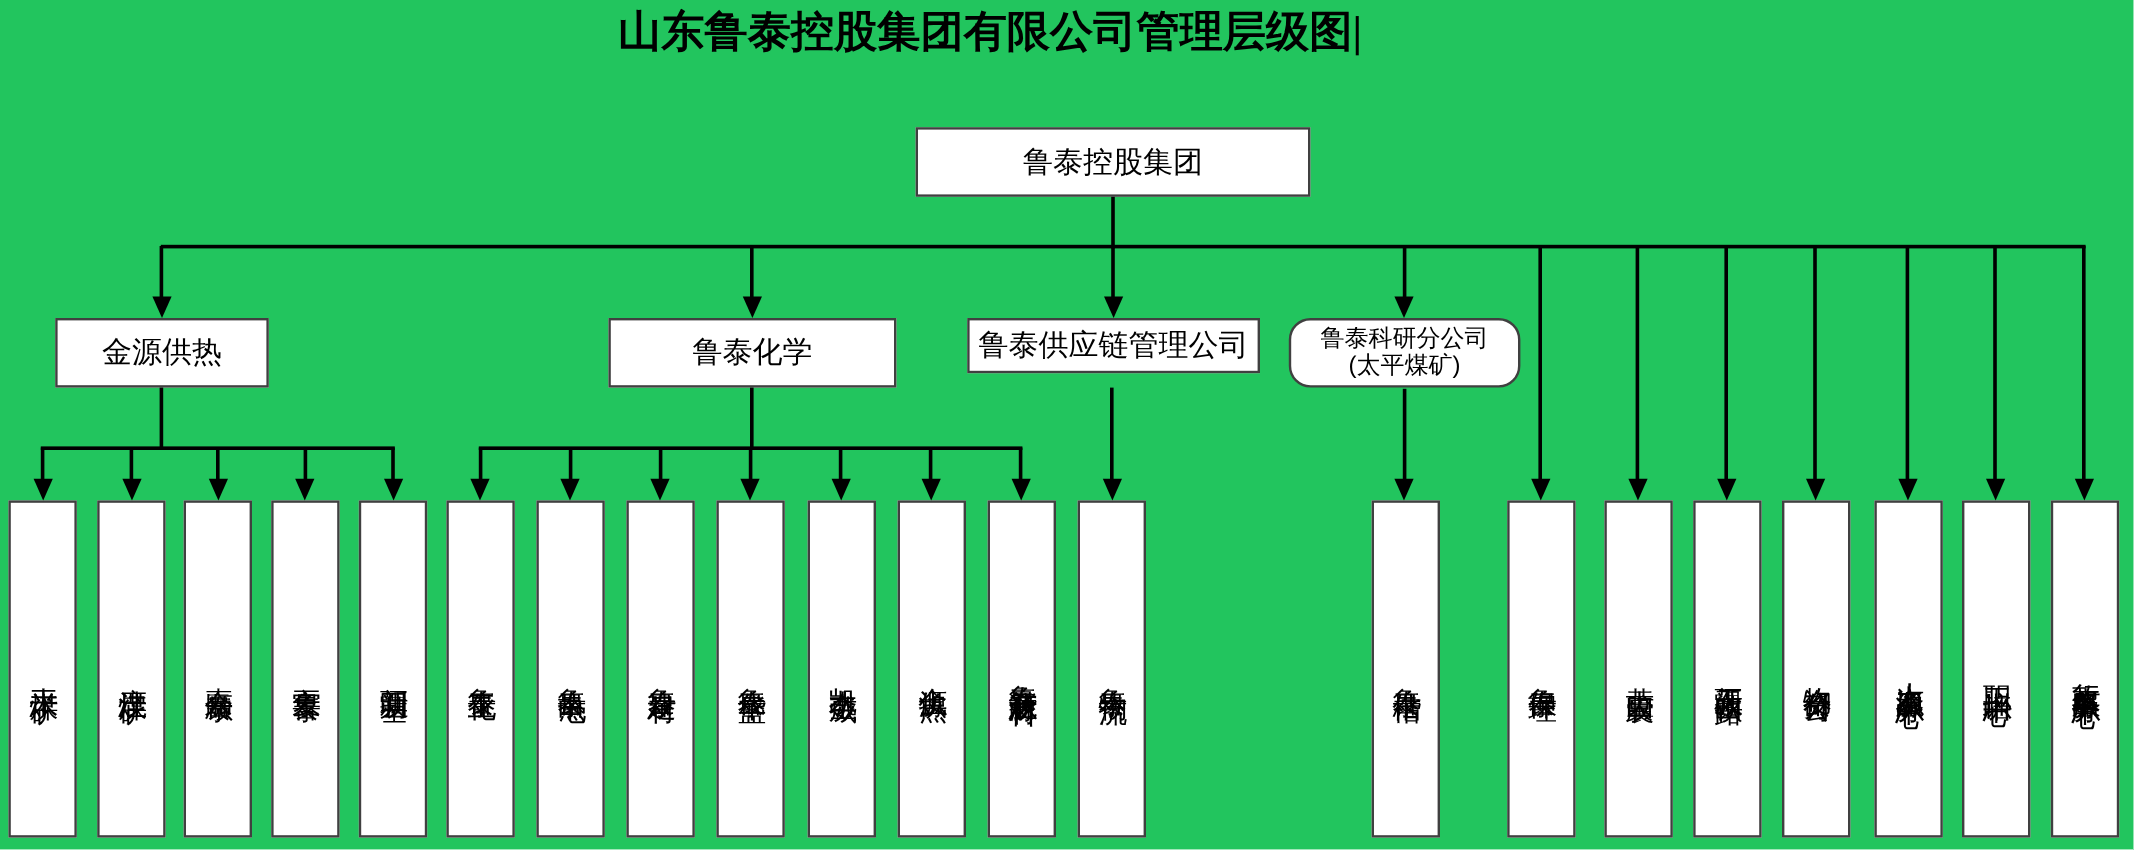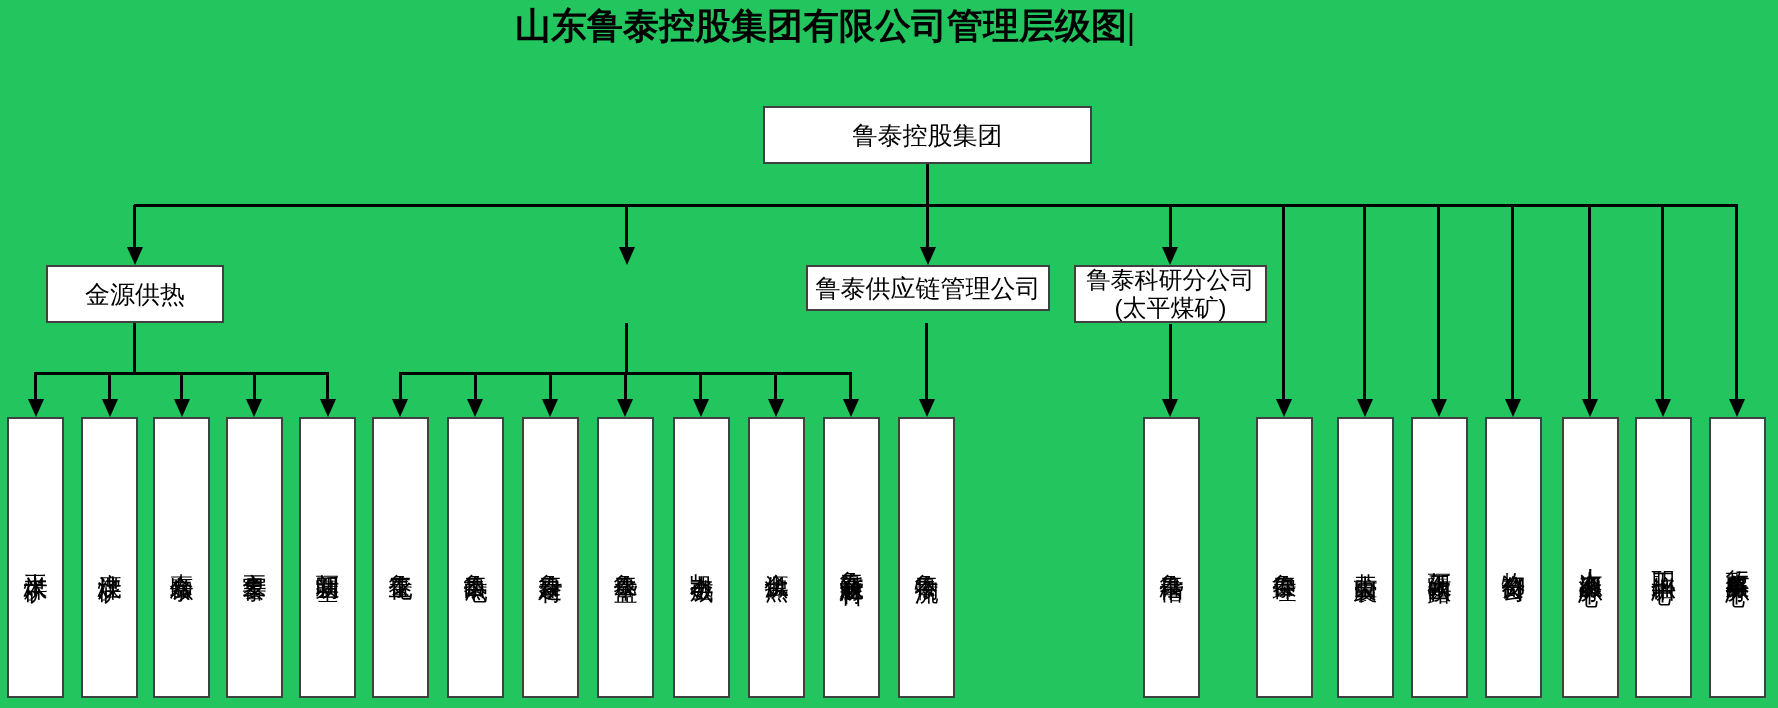--- a/index.html
+++ b/index.html
@@ -5,39 +5,40 @@
   html,body{margin:0;padding:0;background:#ffffff;}
   .canvas{position:relative;width:1778px;height:708px;background:#22c55e;overflow:hidden;
           font-family:"Liberation Sans","DejaVu Sans",sans-serif;color:#000;}
   .title-row{position:absolute;left:400px;top:6px;width:850px;text-align:center;
              font-family:"Liberation Serif","DejaVu Serif",serif;
              font-weight:bold;font-size:36px;line-height:40px;white-space:nowrap;}
   .cursor{font-weight:bold;}
   .box{position:absolute;background:#fff;border:2px solid #404040;box-sizing:border-box;
        display:flex;align-items:center;justify-content:center;text-align:center;}
   .hbox{font-size:25px;line-height:1.15;}
-  .hbox.small{font-size:24px;}
+  .hbox.small{font-size:20px;border-radius:18px;}
   .vbox{width:57px;top:417px;height:281px;font-size:24px;
         writing-mode:vertical-rl;text-orientation:upright;letter-spacing:2px;}
   .vl{position:absolute;width:3px;background:#000;}
   .hl{position:absolute;height:3px;background:#000;}
   .arw{position:absolute;width:0;height:0;
        border-left:8px solid transparent;border-right:8px solid transparent;
        border-top:18px solid #000;}
 </style>
 </head>
 <body>
 
 <div class="canvas">
 
   <div class="title-row"><span>山东鲁泰控股集团有限公司管理层级图</span><span class="cursor">|</span></div>
 
   <div class="box hbox" style="left:763px;top:106px;width:329px;height:58px;">鲁泰控股集团</div>
 
   <div class="box hbox" style="left:46px;top:265px;width:178px;height:58px;">金源供热</div>
+  <div class="box hbox" style="left:507px;top:265px;width:240px;height:58px;">鲁泰化学</div>
   <div class="box hbox" style="left:806px;top:265px;width:244px;height:46px;">鲁泰供应链管理公司</div>
   <div class="box hbox small" style="left:1074px;top:265px;width:193px;height:58px;flex-direction:column;">
     <span>鲁泰科研分公司</span>
     <span>(太平煤矿)</span>
   </div>
 
   <div class="box vbox" style="left:7px;">太平煤矿</div>
   <div class="box vbox" style="left:81px;">鹿洼煤矿</div>
   <div class="box vbox" style="left:153px;">嘉合顺泰</div>
   <div class="box vbox" style="left:226px;">宁夏鲁泰</div>

